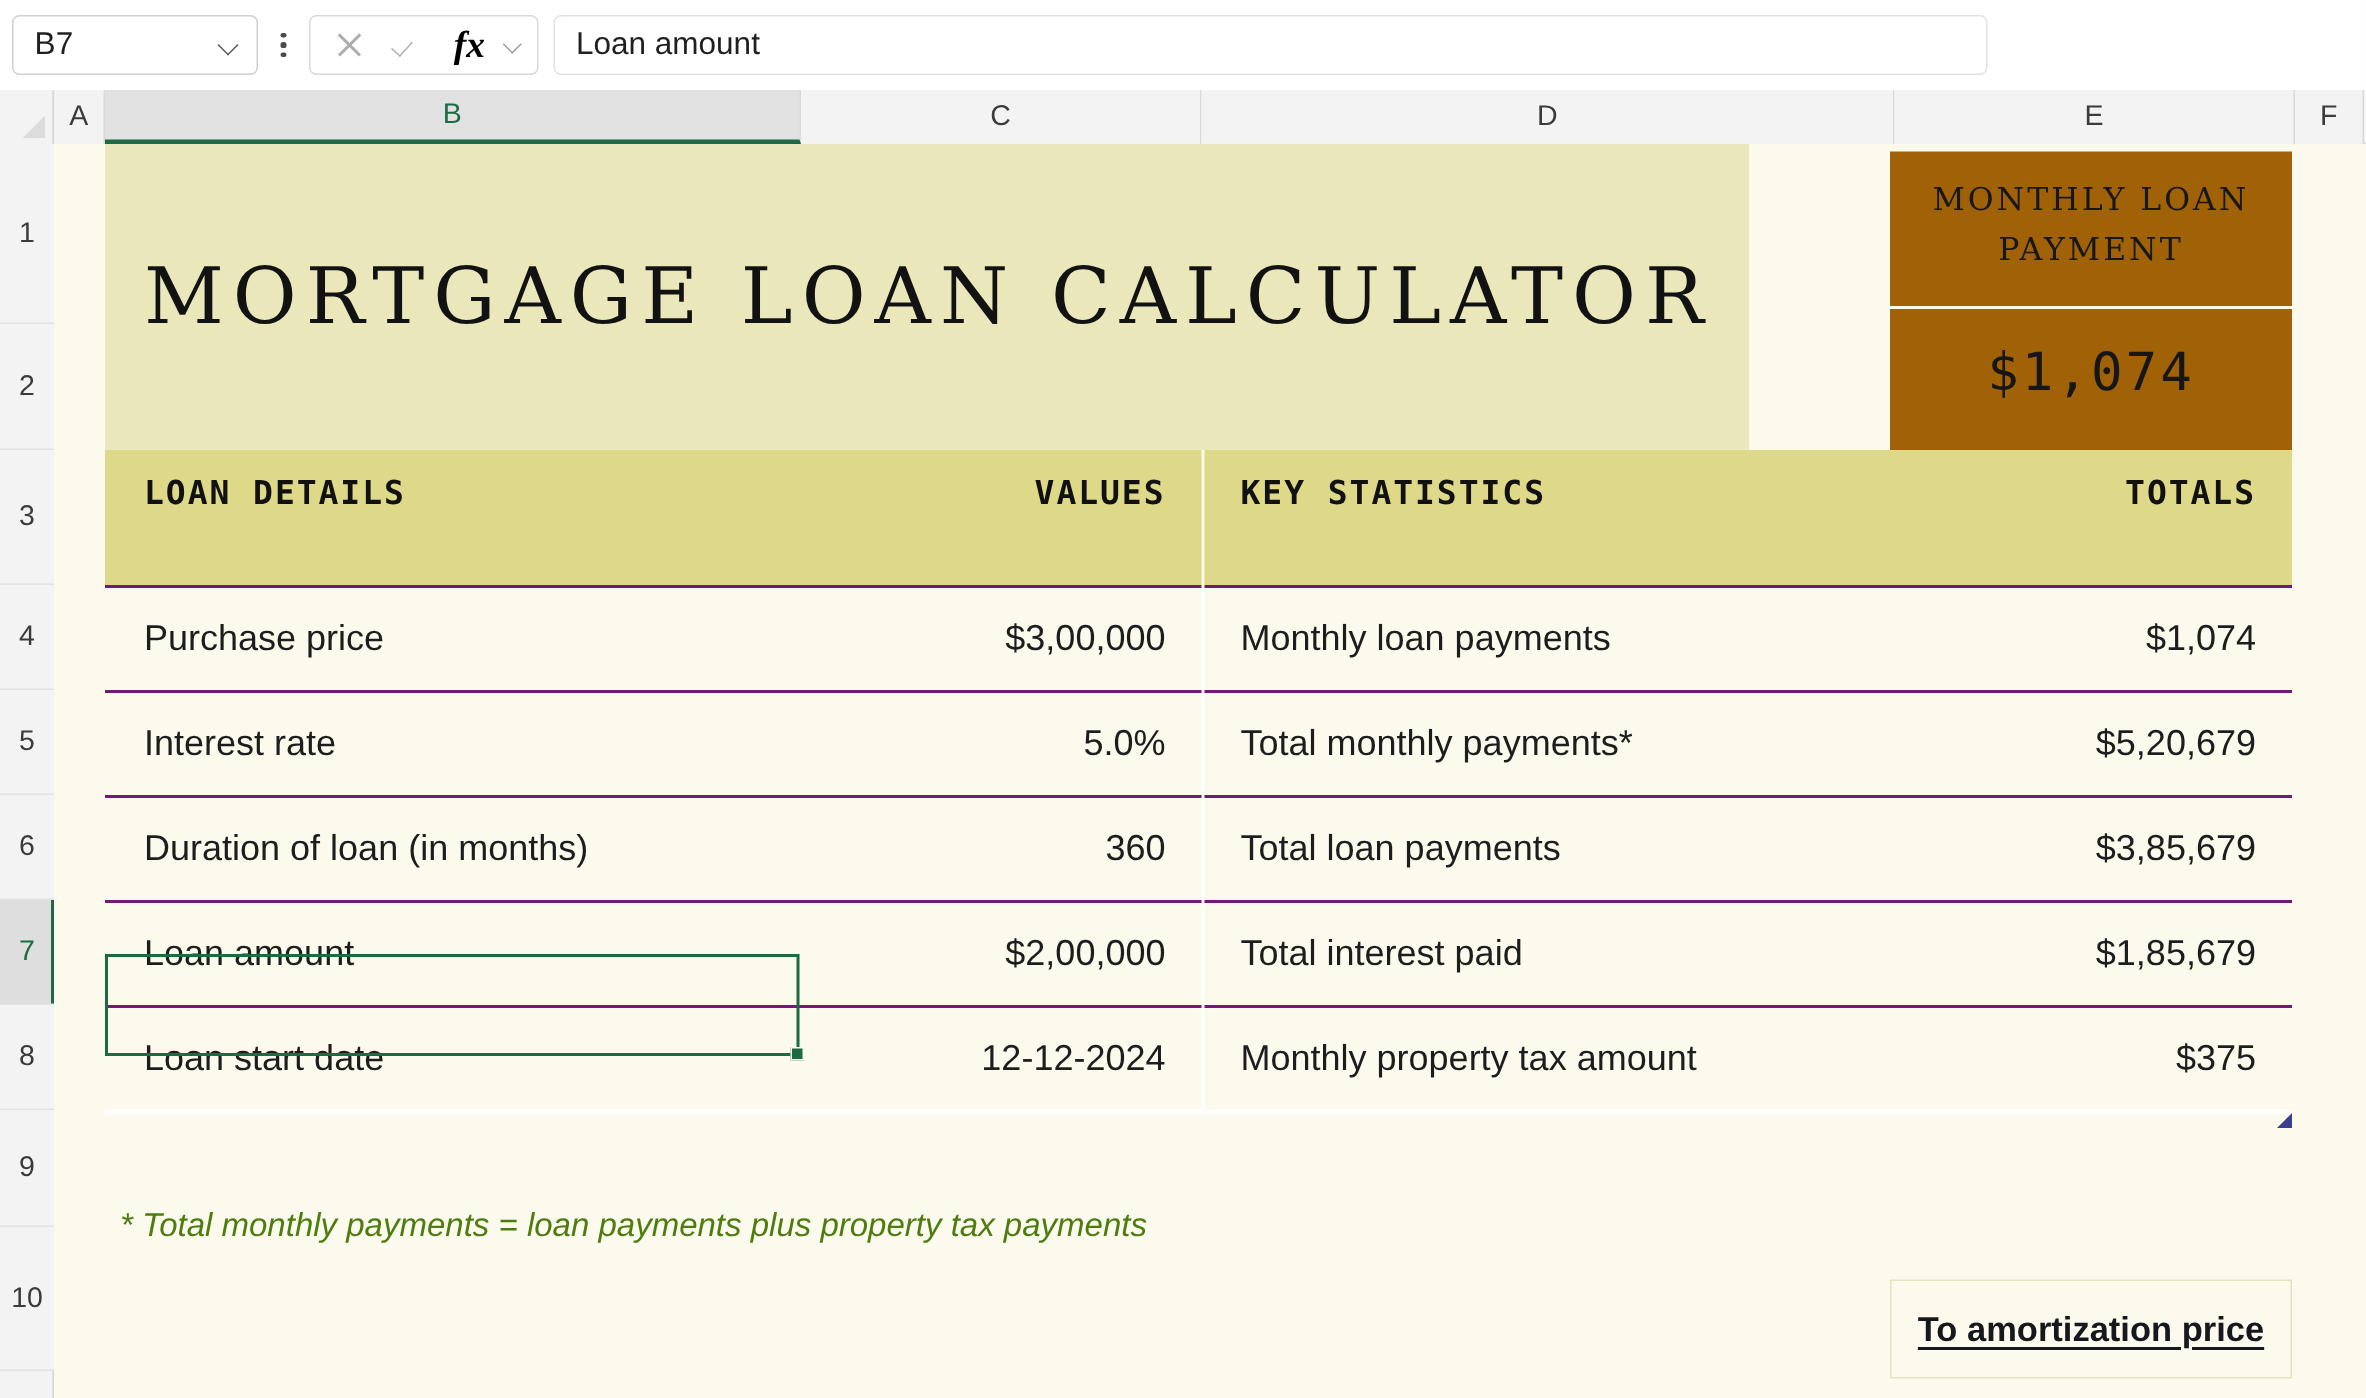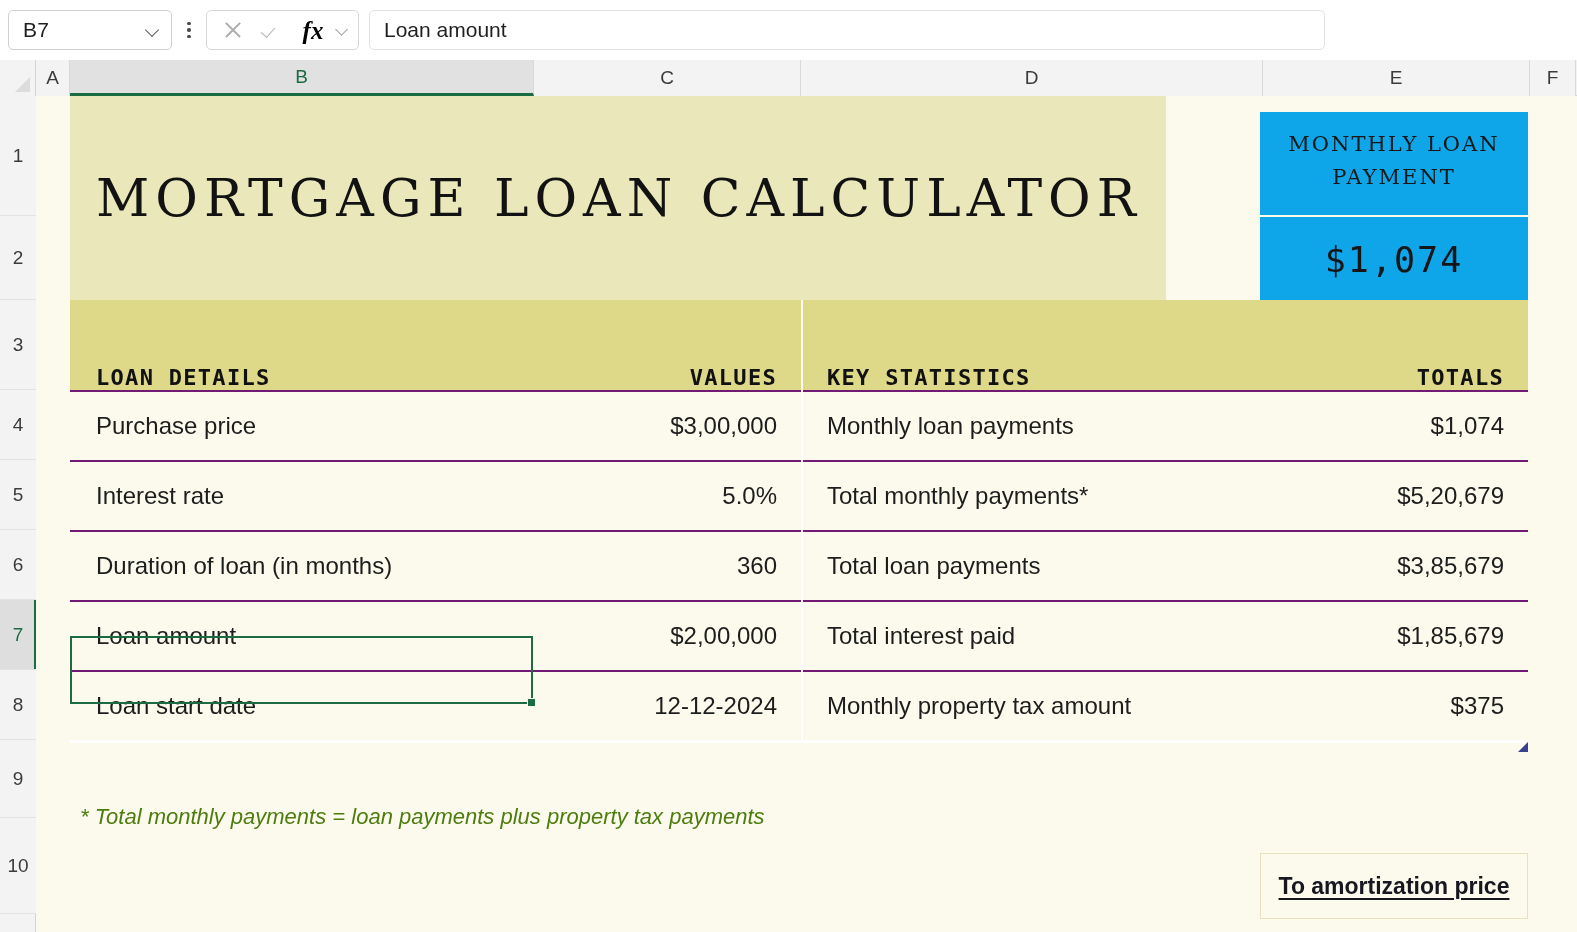--- a/index.html
+++ b/index.html
@@ -254,23 +254,23 @@
     font-family: "DejaVu Serif", serif;
     font-size: 52px;
     letter-spacing: 6px;
     color: #121212;
     padding-left: 26px;
     white-space: nowrap;
   }
 
   #payment-card {
     position: absolute;
-    left: 1224px; top: 16px;
+    left: 1224px; top: 5px;
     width: 268px; height: 204px;
-    background: #0ea5e9;
+    background: #a16207;
   }
   #payment-card-label {
     position: absolute;
     left: 0; top: 16px;
     width: 268px;
     text-align: center;
     font-family: "DejaVu Serif", serif;
     font-size: 21px;
     letter-spacing: 2px;
     line-height: 1.55;
@@ -298,21 +298,21 @@
   #table-head {
     position: absolute;
     left: 34px; top: 204px;
     width: 1458px; height: 90px;
     background: #ded889;
     display: flex;
   }
   .th-half {
     height: 90px;
     display: flex;
-    align-items: flex-end;
+    align-items: flex-start;
     justify-content: space-between;
     padding: 17px 24px 0 26px;
     border-radius: 18px;
   }
   .th-half.left  { width: 731px; }
   .th-half.right { width: 727px; }
   .th-text {
     font-family: "DejaVu Sans Mono", monospace;
     font-weight: 700;
     font-size: 22px;

